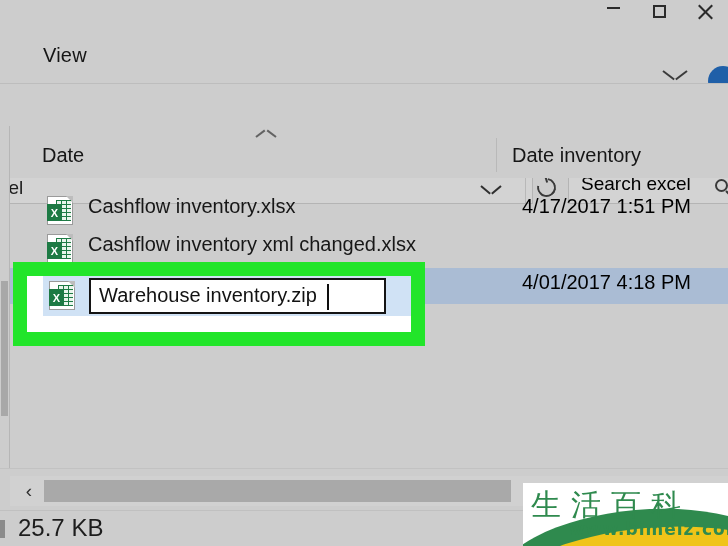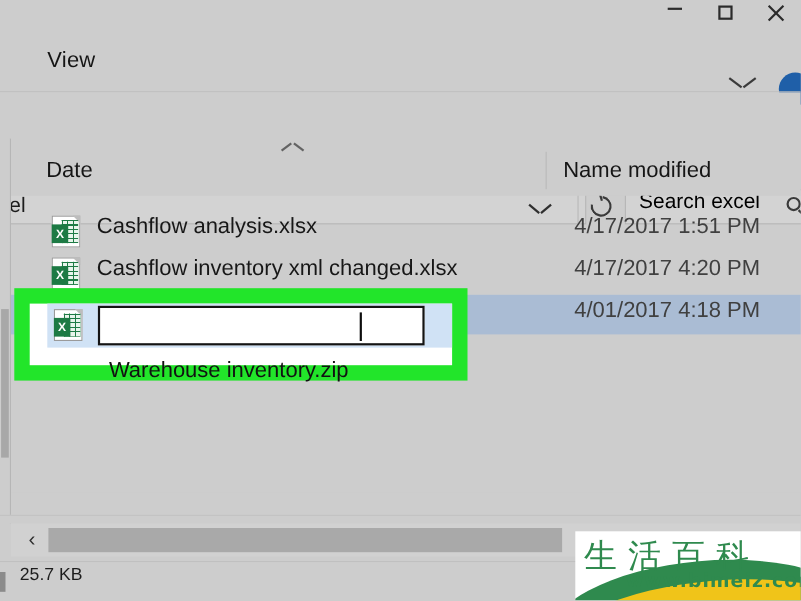--- a/index.html
+++ b/index.html
@@ -217,21 +217,21 @@
     font-family: "Liberation Sans", sans-serif;
   }
 
   .fname {
     position: absolute; left: 78px; top: 3px;
     font-size: 20px; color: #171717;
     white-space: nowrap;
   }
   .fdate {
     position: absolute; left: 512px; top: 3px;
-    font-size: 20px; color: #404040;
+    font-size: 20px; color: #000000;
     white-space: nowrap;
   }
 
   
   .green-box {
     position: absolute; left: 13px; top: 262px;
     width: 412px; height: 84px;
     background: #22e52a;
     z-index: 12;
   }
@@ -248,21 +248,20 @@
   .rename-input {
     position: absolute; left: 62px; top: 2px;
     width: 297px; height: 36px;
     background: #ffffff;
     border: 2px solid #141414;
   }
   .rename-value {
     position: absolute; left: 8px; top: 4px;
     font-size: 20px; color: #121212;
     white-space: nowrap;
-    margin-top: 42px;
   }
   .caret {
     position: absolute; left: 236px; top: 4px;
     width: 2px; height: 26px; background: #0e0e0e;
   }
   .rename-icon {
     position: absolute; left: 22px; top: 5px;
     width: 26px; height: 29px;
   }
 
@@ -288,21 +287,21 @@
     position: absolute; left: 0; top: 510px; width: 728px; height: 36px;
     background: #cdcdcd;
     border-top: 1px solid #c0c0c0;
   }
   .status-edge {
     position: absolute; left: 0px; top: 520px; width: 5px; height: 18px;
     background: #8b8b8b;
   }
   .status-text {
     position: absolute; left: 18px; top: 514px;
-    font-size: 16px; color: #1d1d1d;
+    font-size: 24px; color: #1d1d1d;
   }
 
   
   .watermark {
     position: absolute; left: 523px; top: 483px;
     width: 205px; height: 63px;
     overflow: hidden;
     background: #ffffff;
     z-index: 20;
   }
@@ -375,51 +374,50 @@
       <div class="search-text">Search excel</div>
       <div class="search-icon">
         <span class="ring"></span>
         <span class="handle"></span>
       </div>
     </div>
   </div>
 
   <div class="colheaders">
     <div class="col-name">Date</div>
-    <div class="col-date">Name modified</div>
+    <div class="col-date">Date inventory</div>
   </div>
   <div class="col-sep"></div>
   <div class="sort-arrow"></div>
 
   <div class="navpane-edge">
     <div class="navpane-scroll"></div>
   </div>
 
   <div class="filelist">
 
     <div class="row r1">
       <div class="xls-icon">
         <span class="page"></span>
           <span class="fold"></span>
           <span class="grid"></span>
         <span class="badge">X</span>
       </div>
-      <div class="fname">Cashflow analysis.xlsx</div>
+      <div class="fname">Cashflow inventory.xlsx</div>
       <div class="fdate">4/17/2017 1:51 PM</div>
     </div>
 
     <div class="row r2">
       <div class="xls-icon">
         <span class="page"></span>
           <span class="fold"></span>
           <span class="grid"></span>
         <span class="badge">X</span>
       </div>
       <div class="fname">Cashflow inventory xml changed.xlsx</div>
-      <div class="fdate">4/17/2017 4:20 PM</div>
     </div>
 
     <div class="row r3">
       <div class="fdate">4/01/2017 4:18 PM</div>
     </div>
 
   </div>
 
   <div class="green-box">
     <div class="green-inner">

